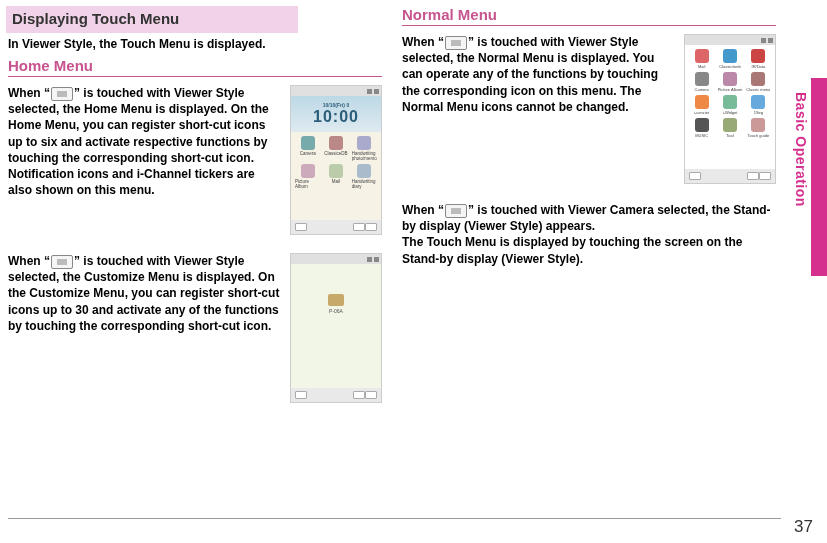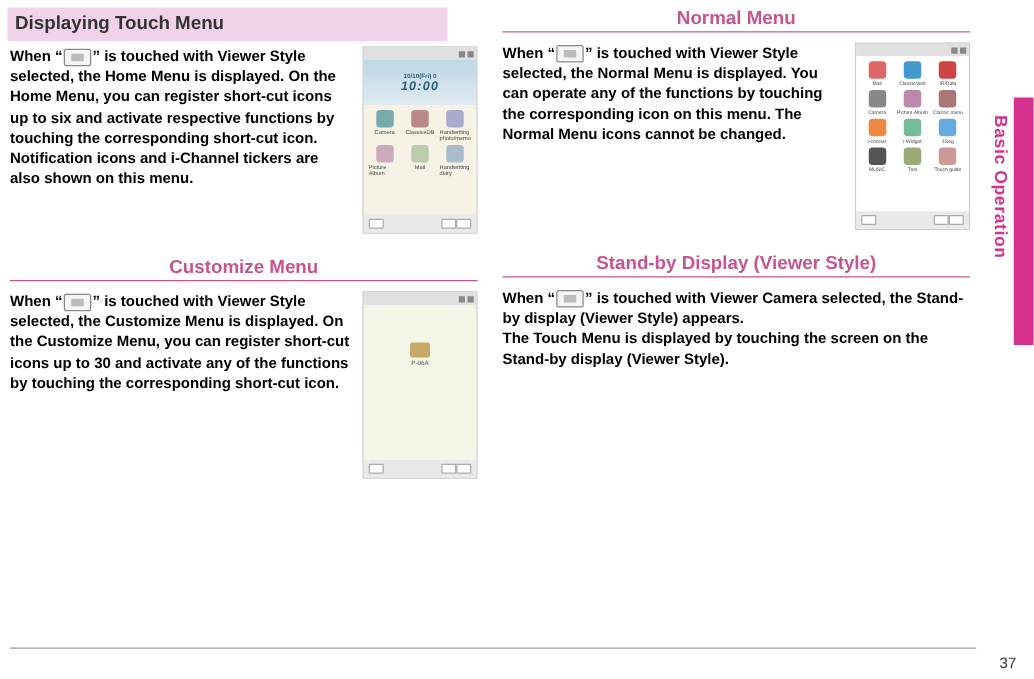--- a/index.html
+++ b/index.html
@@ -21,37 +21,36 @@
   .col {
     flex: 1 1 0;
     min-width: 0;
   }
   .banner {
     background: #f0d3e8;
     color: #333;
     font-weight: bold;
     font-size: 15px;
     padding: 4px 6px 6px 6px;
-    width: 352px;
+    width: 292px;
     margin-left: -2px;
     margin-bottom: 4px;
   }
   .intro {
     font-size: 12px;
     font-weight: bold;
     margin-bottom: 6px;
   }
   .heading {
     color: #c7548f;
     font-weight: bold;
     font-size: 15px;
     border-bottom: 1.5px solid #c7548f;
     padding-bottom: 2px;
     margin-bottom: 8px;
-    text-align: center;
   }
   .section {
     margin-bottom: 18px;
     display: flex;
     gap: 8px;
   }
   .section .text {
     flex: 1 1 auto;
     font-size: 12px;
     font-weight: bold;
@@ -96,21 +95,21 @@
     height: 36px;
     background: linear-gradient(#bcd8e6,#dfeaf0);
     display:flex;
     flex-direction:column;
     align-items:center;
     justify-content:center;
     color:#2a5d7a;
     font-weight:bold;
   }
   .wallpaper .date{font-size:5px;}
-  .wallpaper .time{font-size:10px;letter-spacing:1px;font-style:italic;}
+  .wallpaper .time{font-size:16px;letter-spacing:1px;}
   .screenshot .iconpane {
     flex: 1 1 auto;
     background: #f6f2e6;
     display: grid;
     grid-template-columns: repeat(3,1fr);
     gap: 3px;
     padding: 4px;
     align-content: start;
   }
   .iconpane .app {
@@ -157,21 +156,21 @@
     text-orientation:mixed;
     color:#d6308e;
     font-weight:bold;
     font-size:14px;
     letter-spacing:0.5px;
   }
   .pagenum{
     position:absolute;
     right:14px;
     bottom:6px;
-    font-size:12px;
+    font-size:17px;
     color:#333;
   }
   .pagerule{
     position:absolute;
     left:8px;
     right:46px;
     bottom:24px;
     height:1px;
     background:#999;
   }
@@ -187,21 +186,23 @@
   .customize-pane .folder{width:16px;height:12px;background:#c7a96a;border-radius:2px;}
   .customize-pane .lbl{font-size:5px;color:#555;}
 </style>
 </head>
 <body>
 
 <div class="page">
 
   <div class="col">
     <div class="banner"> Displaying Touch Menu</div>
-
+    <div class="intro">In Viewer Style, the Touch Menu is displayed.</div>
+
+    <div class="heading">Home Menu</div>
     <div class="section">
       <div class="text">
         <span>When “</span><span class="inline-icon"></span><span>” is touched with Viewer Style selected, the Home Menu is displayed. On the Home Menu, you can register short-cut icons up to six and activate respective functions by touching the corresponding short-cut icon. Notification icons and i-Channel tickers are also shown on this menu.</span>
       </div>
       <div class="screenshot">
         <div class="statusbar">
             <span class="dot"></span>
             <span class="dot"></span>
           </div>
         <div class="wallpaper">
@@ -236,21 +237,20 @@
         </div>
         <div class="btnbar">
             <div class="sqbtn"></div>
             <div class="gap"></div>
             <div class="sqbtn"></div>
             <div class="sqbtn"></div>
           </div>
       </div>
     </div>
 
-    <div class="heading">Customize Menu</div>
     <div class="section">
       <div class="text">
         <span>When “</span><span class="inline-icon"></span><span>” is touched with Viewer Style selected, the Customize Menu is displayed. On the Customize Menu, you can register short-cut icons up to 30 and activate any of the functions by touching the corresponding short-cut icon.</span>
       </div>
       <div class="screenshot">
         <div class="statusbar">
             <span class="dot"></span>
             <span class="dot"></span>
           </div>
         <div class="customize-pane">
@@ -330,21 +330,20 @@
         </div>
         <div class="btnbar">
             <div class="sqbtn"></div>
             <div class="gap"></div>
             <div class="sqbtn"></div>
             <div class="sqbtn"></div>
           </div>
       </div>
     </div>
 
-    <div class="heading">Stand-by Display (Viewer Style)</div>
     <div class="textblock">
       <span>When “</span><span class="inline-icon"></span><span>” is touched with Viewer Camera selected, the Stand-by display (Viewer Style) appears.</span><br>
       <span>The Touch Menu is displayed by touching the screen on the Stand-by display (Viewer Style).</span>
     </div>
   </div>
 </div>
 
 <div class="side-tab"></div>
 <div class="side-label">Basic Operation</div>
 <div class="pagerule"></div>

